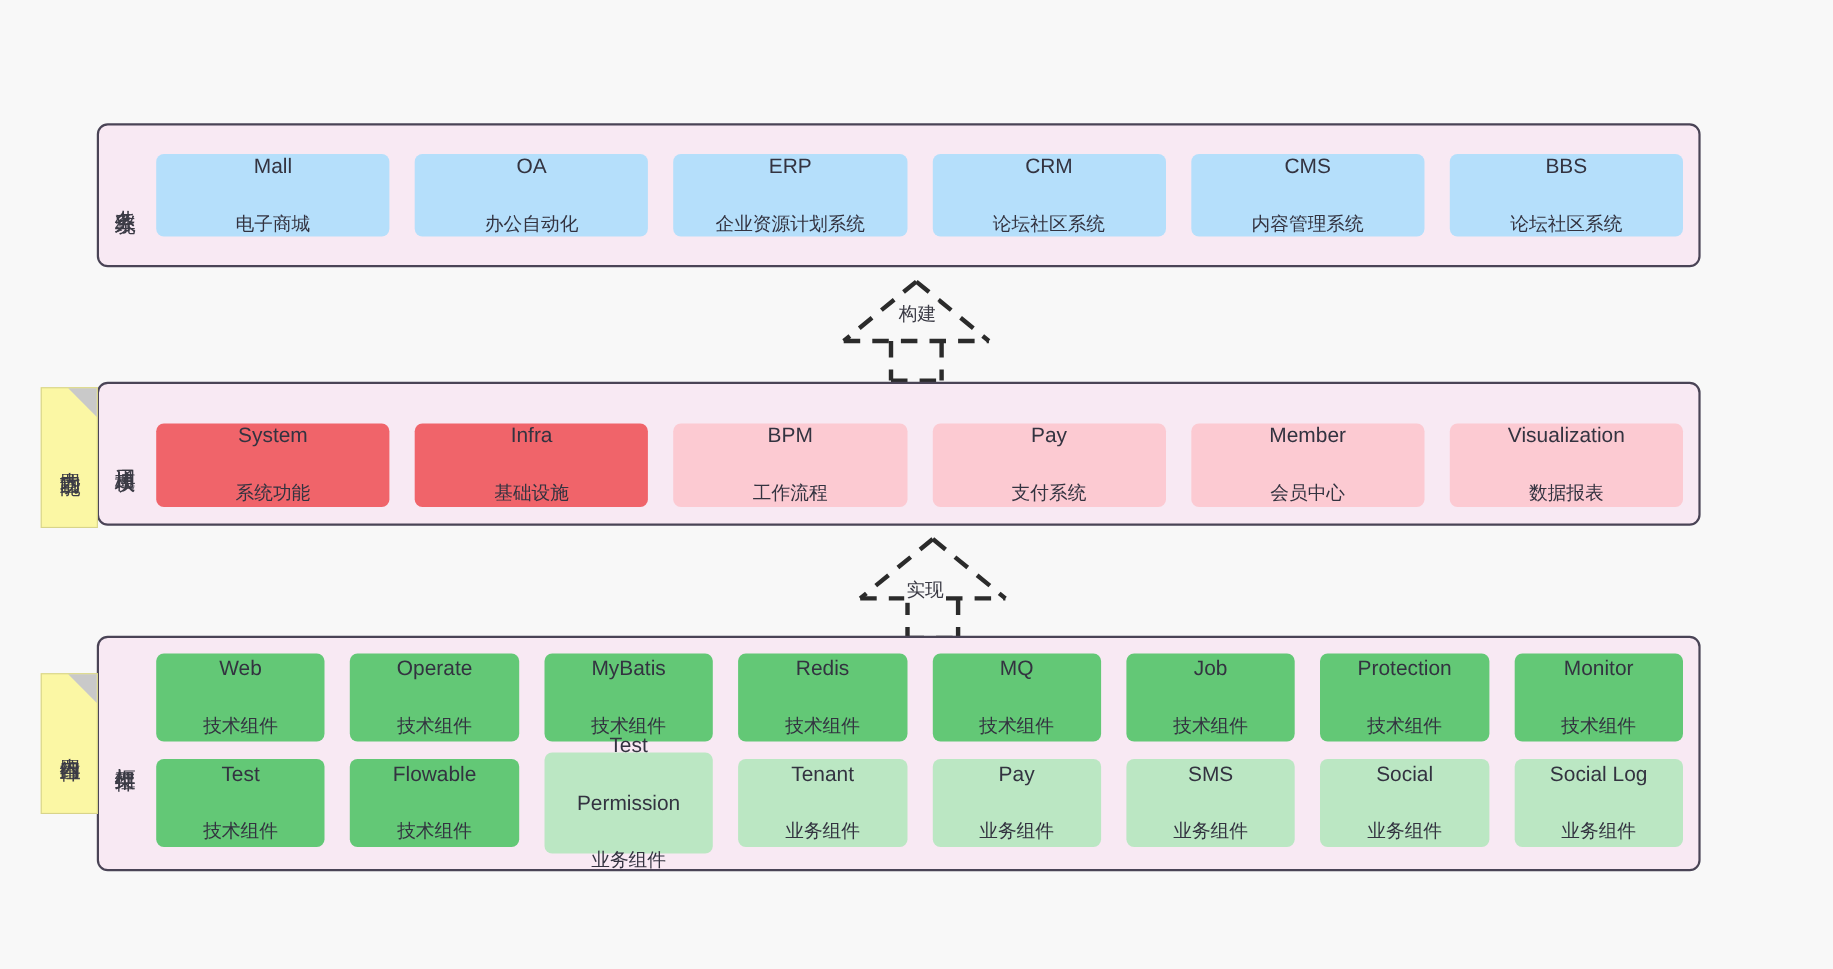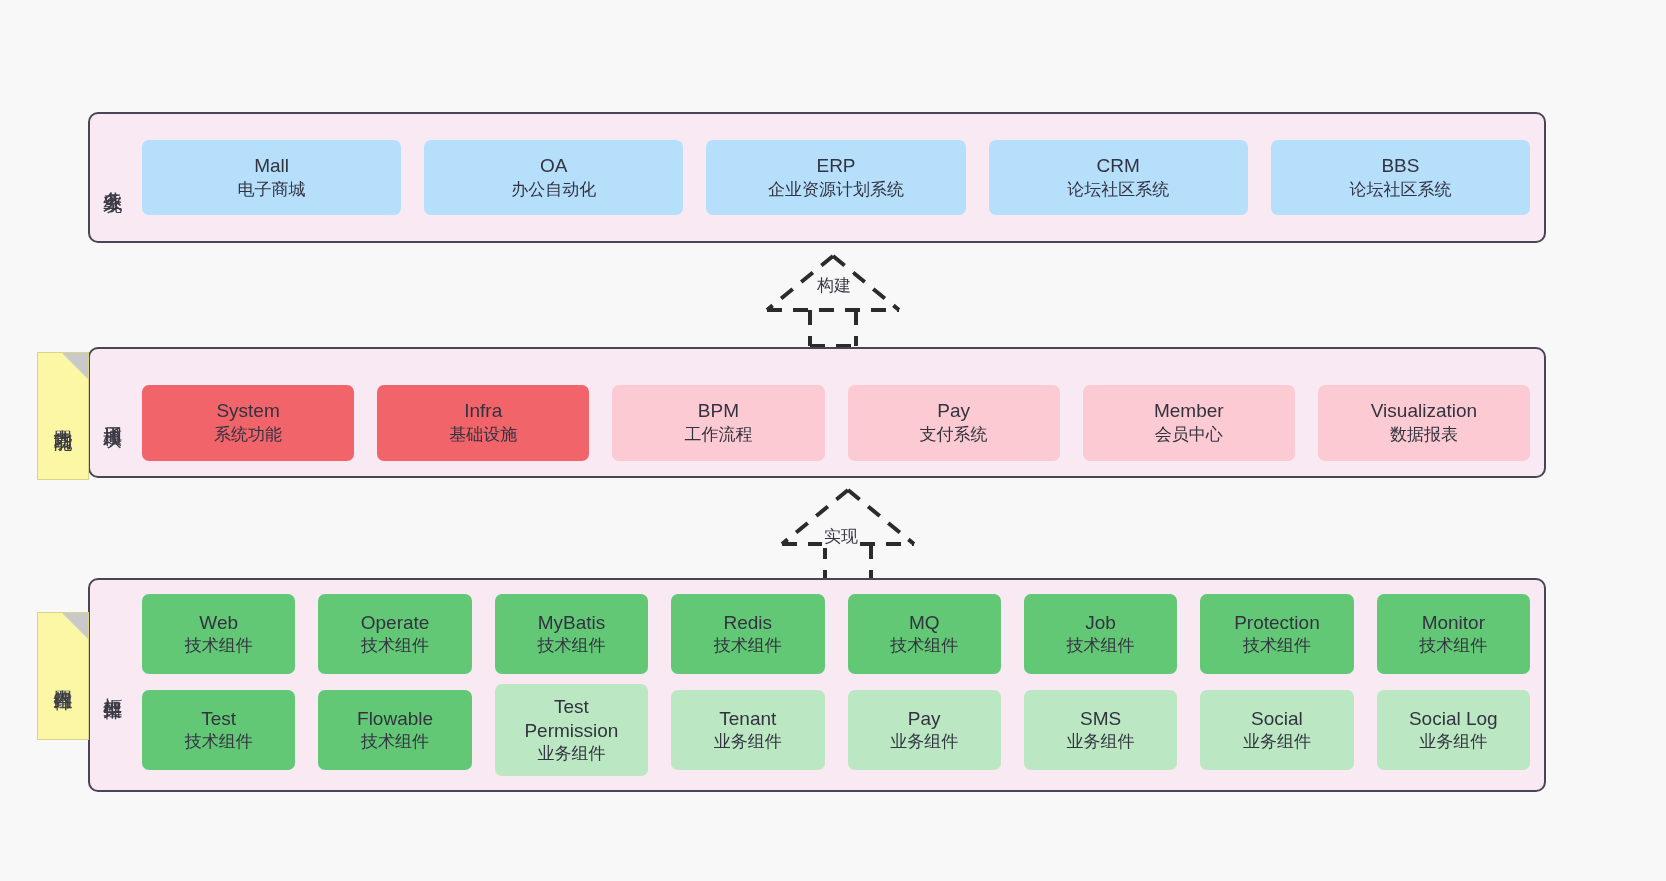--- a/index.html
+++ b/index.html
@@ -66,20 +66,21 @@
   .card {
     flex: 1 1 0;
     border-radius: 7px;
     display: flex;
     flex-direction: column;
     align-items: center;
     justify-content: center;
     text-align: center;
     line-height: 1.28;
     user-select: none;
+    gap: 28px;
   }
   .card .t1 { font-size: 19px; }
   .card .t2 { font-size: 17px; }
 
   
   #layer-business { left: 88px; top: 112px; width: 1458px; height: 131px; }
   #layer-business .card { background: #b5dffb; height: 75px; }
 
   
   #layer-common { left: 88px; top: 347px; width: 1458px; height: 131px; }
@@ -162,20 +163,24 @@
           <span class="t1">OA</span>
           <span class="t2">办公自动化</span>
         </div>
         <div class="card">
           <span class="t1">ERP</span>
           <span class="t2">企业资源计划系统</span>
         </div>
         <div class="card">
           <span class="t1">CRM</span>
           <span class="t2">论坛社区系统</span>
+        </div>
+        <div class="card">
+          <span class="t1">CMS</span>
+          <span class="t2">内容管理系统</span>
         </div>
         <div class="card">
           <span class="t1">BBS</span>
           <span class="t2">论坛社区系统</span>
         </div>
       </div>
     </div>
   </div>
 
   <div class="arrow" id="arrow-build">

